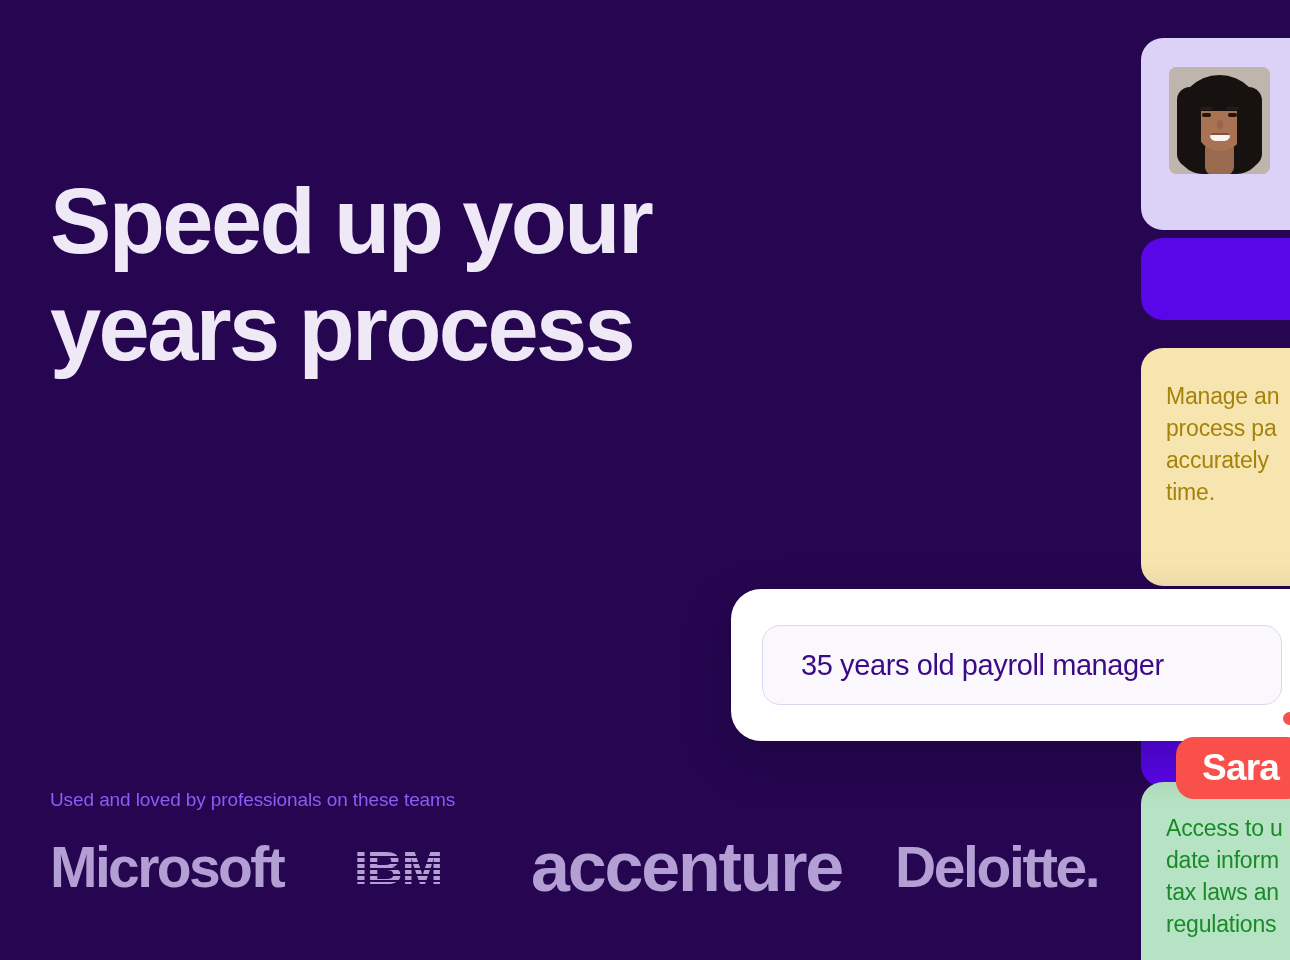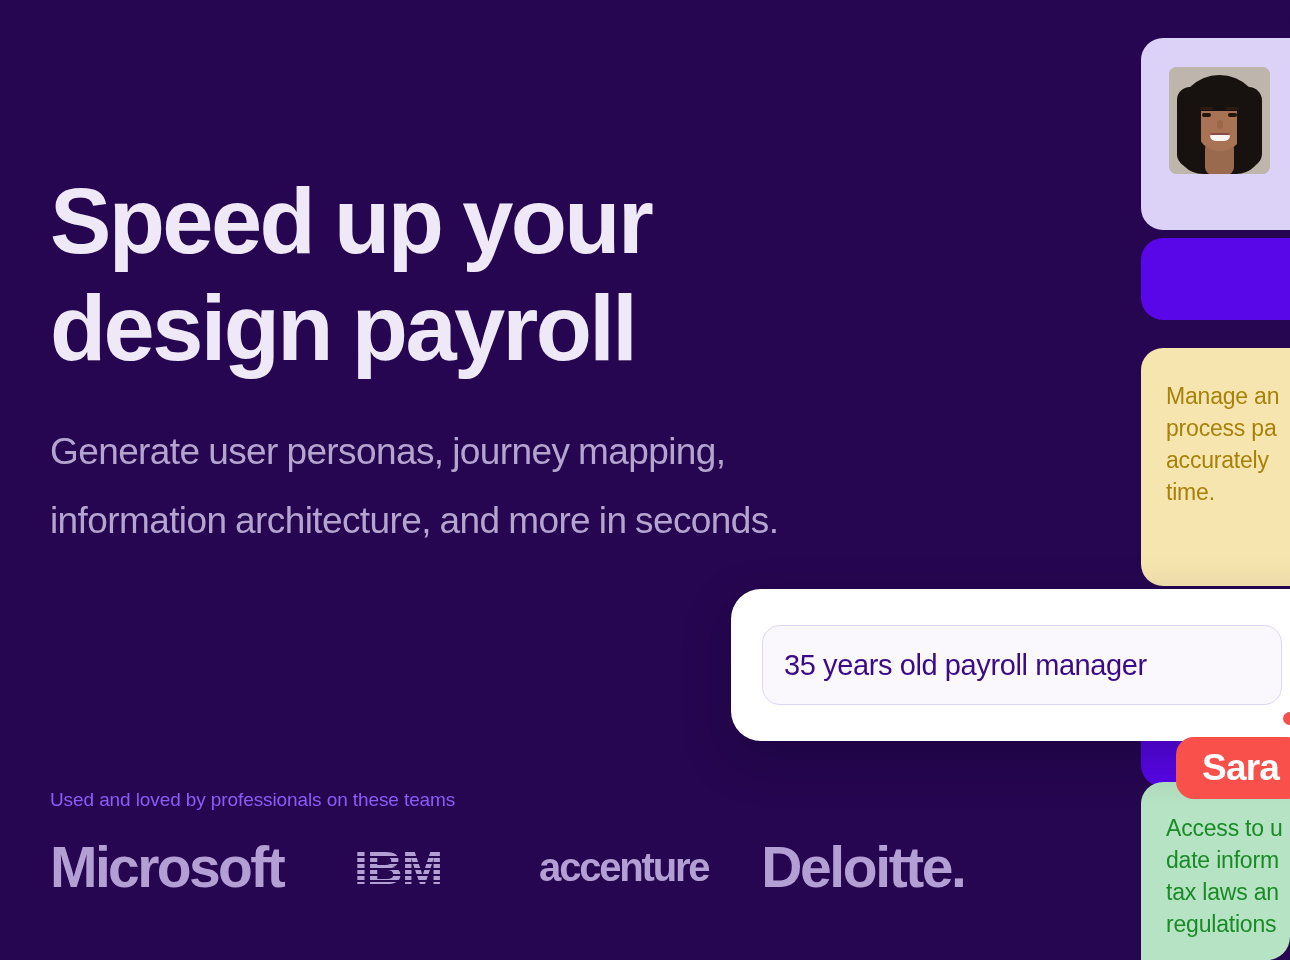--- a/index.html
+++ b/index.html
@@ -16,21 +16,20 @@
     font-family: "Liberation Sans", sans-serif;
     position: relative;
   }
 
   .stage {
     position: relative;
     width: 1290px;
     height: 960px;
     overflow: hidden;
     background: #260650;
-    border-radius: 23px;
   }
 
   
   .left-col {
     position: absolute;
     left: 50px;
     top: 0;
     width: 800px;
     height: 960px;
   }
@@ -90,25 +89,25 @@
   }
 
   .logo-microsoft {
     font-size: 57px;
     font-weight: 700;
     letter-spacing: -2.6px;
     line-height: 62px;
   }
 
   .logo-accenture {
-    font-size: 40px;
+    font-size: 70px;
     font-weight: 700;
     letter-spacing: -2.2px;
     line-height: 62px;
-    margin-left: 24px;
+    margin-left: 16px;
   }
 
   .logo-deloitte {
     font-size: 57px;
     font-weight: 700;
     letter-spacing: -2.4px;
     line-height: 62px;
   }
 
   
@@ -292,21 +291,21 @@
     position: absolute;
     left: 31px;
     top: 36px;
     width: 520px;
     height: 80px;
     background: #FAF8FD;
     border: 1.5px solid #DCD6F4;
     border-radius: 18px;
     display: flex;
     align-items: center;
-    padding: 0 21px;
+    padding: 0 38px;
     font-size: 29px;
     letter-spacing: -0.4px;
     color: #3B0B86;
     font-family: "Liberation Sans", sans-serif;
     outline: none;
   }
 
   
   .badge-sara {
     position: absolute;
@@ -334,23 +333,22 @@
     border-radius: 50%;
   }
 </style>
 </head>
 <body>
 
 <div class="stage">
 
   <div class="left-col">
 
-    <h1 class="headline"><span>Speed up your</span><br><span>design payroll</span></h1>
-
-    <p class="subhead">Generate user personas, journey mapping, information architecture, and more in seconds.</p>
+    <h1 class="headline"><span>Speed up your</span><br><span>years process</span></h1>
+
 
     <p class="eyebrow">Used and loved by professionals on these teams</p>
 
     <div class="logo-row">
       <div class="logo logo-microsoft">Microsoft</div>
 
       <div class="logo logo-ibm">
         <span class="ibm-text">IBM</span>
         <span class="ibm-stripes"></span>
       </div>

